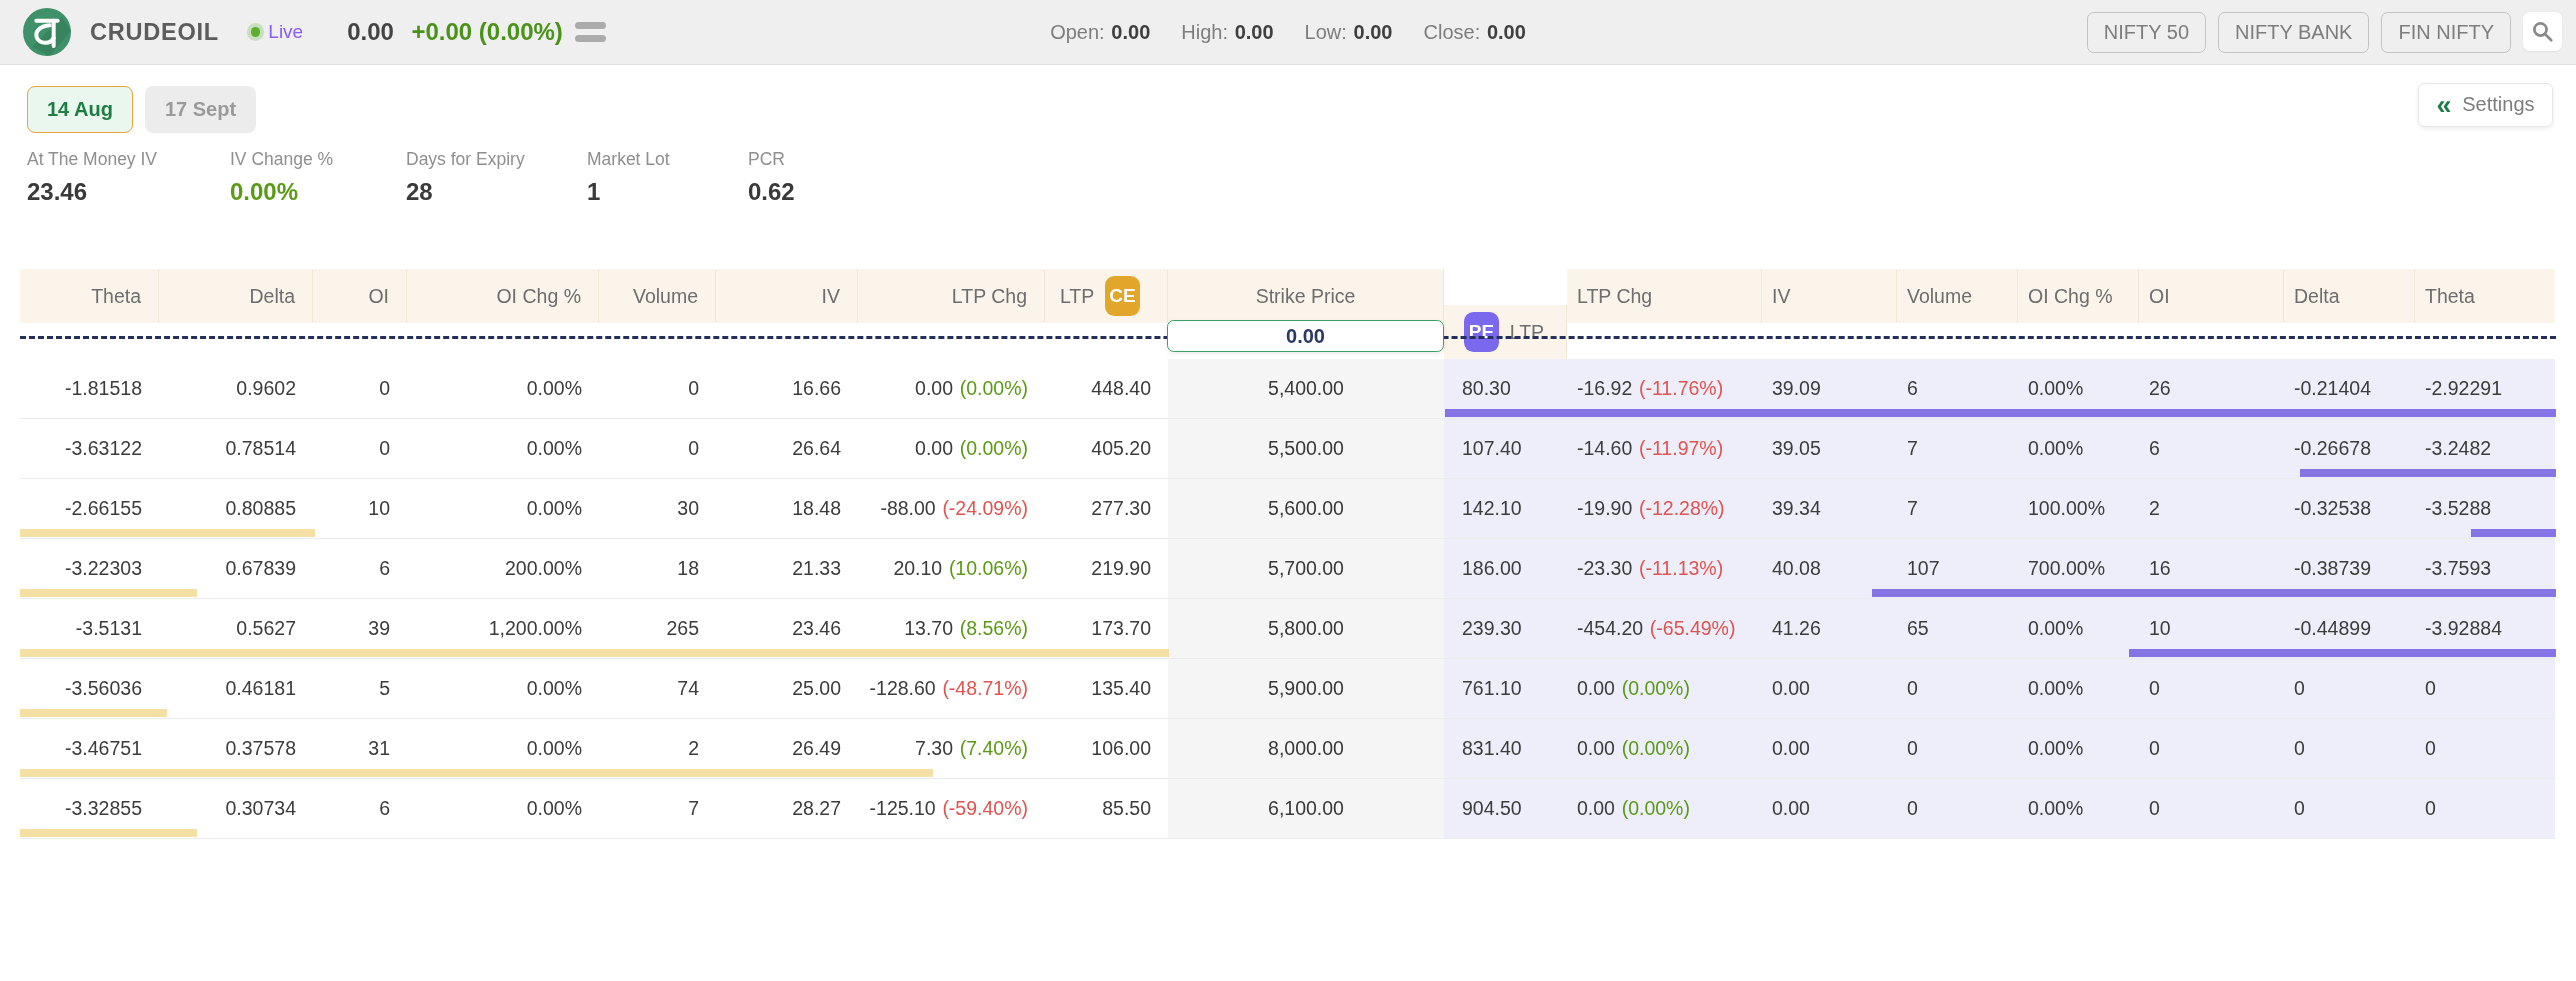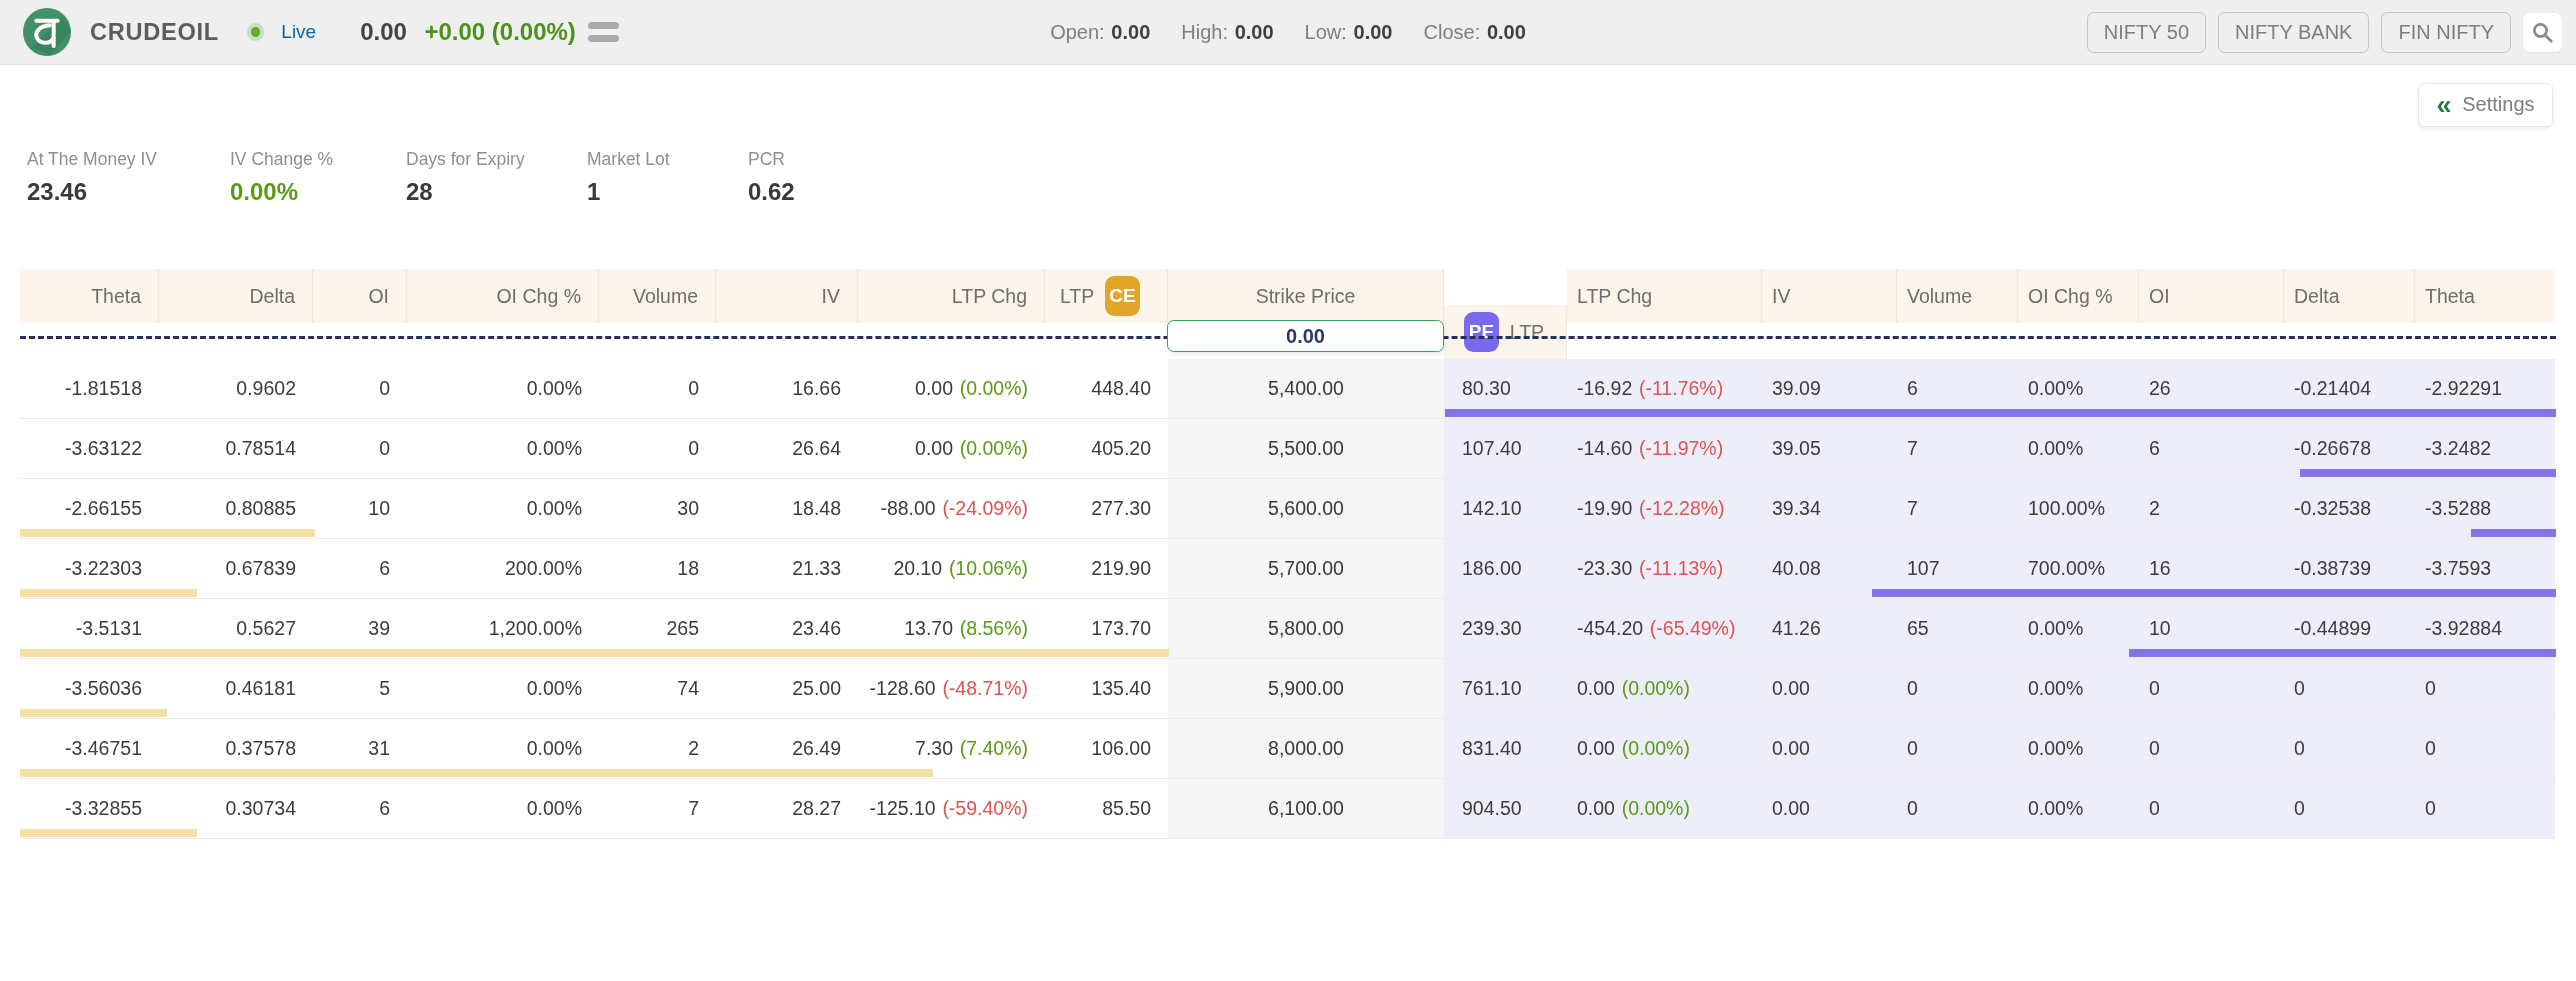--- a/index.html
+++ b/index.html
@@ -15,31 +15,31 @@
   
   .topbar{position:relative; display:flex; align-items:center; height:65px; background:#efefef;
     border-bottom:0.7px solid #e0e0e0; padding:0 14px 0 23px;}
   .tb-left{display:flex; align-items:center;}
   .logo{width:48px; height:48px; flex:0 0 48px;}
   .symbol{margin-left:19px; font-size:23.6px; font-weight:700; color:#5c5c5c; letter-spacing:0.7px;}
   .live-wrap{display:flex; align-items:center; margin-left:28px;}
   .live-dot{width:17.5px; height:17.5px; border-radius:50%; background:rgba(92,175,44,.25);
     display:flex; align-items:center; justify-content:center;}
   .live-dot::after{content:""; width:9.4px; height:9.4px; border-radius:50%; background:#5caf2c;}
-  .live-label{margin-left:17px; font-size:19px; color:#0369a1;text-align:right;}
+  .live-label{margin-left:4px; font-size:19px; color:#8b5cf6;text-align:right;}
   .price{margin-left:44px; font-size:24px; font-weight:700; color:#434343;}
   .change{margin-left:17.5px; font-size:24px; font-weight:600; color:var(--accent-green);}
   .menu-icon{margin-left:12px; display:flex; flex-direction:column; gap:6px; cursor:pointer;}
   .menu-icon i{display:block; width:31px; height:7.4px; border-radius:4px; background:#ababab;}
   .ohlc{position:absolute; left:50%; top:0; transform:translateX(-50%); height:65px;
     display:flex; align-items:center; gap:31px;}
   .ohlc .pair{display:flex; align-items:center; gap:6.7px; font-size:20px;}
   .ohlc .lab{color:#7e7e7e;}
   .ohlc .val{color:#3f3f3f; font-weight:600;}
-  .tb-right{margin-left:auto; display:flex; align-items:center; gap:12px;}
+  .tb-right{margin-left:auto; display:flex; gap:12px;}
   .idx-btn{border:0.7px solid #c3c3c3; border-radius:6.7px; background:transparent; color:#7d7d7d;
     font-size:20px; padding:8px 16px; font-family:inherit; cursor:pointer; white-space:nowrap;}
   .search-btn{width:39px; height:39px; background:#fff; border:none; border-radius:6.7px;
     display:flex; align-items:center; justify-content:center; cursor:pointer;
     box-shadow:0 0.7px 2px rgba(0,0,0,.06);}
 
   
   .chips-row{position:absolute; top:86px; left:27px; display:flex; gap:12px;}
   .chip{font-size:20px; font-weight:600; padding:10.8px 19px; border-radius:8px; cursor:pointer;
     border:1.3px solid transparent;}
@@ -139,20 +139,24 @@
       <button class="idx-btn">FIN NIFTY</button>
       <button class="search-btn">
         <svg width="23" height="23" viewBox="0 0 34 34">
           <circle cx="14" cy="14" r="9" fill="none" stroke="#8a8a8a" stroke-width="4"></circle>
           <line x1="21" y1="21" x2="30" y2="30" stroke="#8a8a8a" stroke-width="4" stroke-linecap="round"></line>
         </svg>
       </button>
     </div>
   </div>
 
+  <div class="chips-row">
+    <div class="chip active">14 Aug</div>
+    <div class="chip inactive">17 Sept</div>
+  </div>
   <div class="settings-btn">
     <span class="chev">«</span>
     <span class="lbl">Settings</span>
   </div>
 
   <div class="stat" style="left:27px">
     <div class="s-label">At The Money IV</div>
     <div class="s-value">23.46</div>
   </div>
   <div class="stat" style="left:230px">

